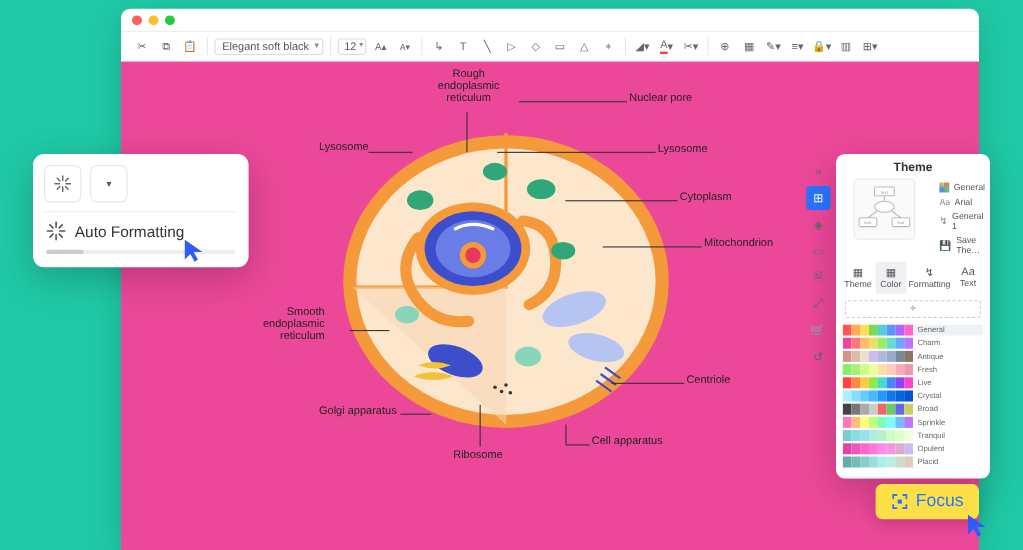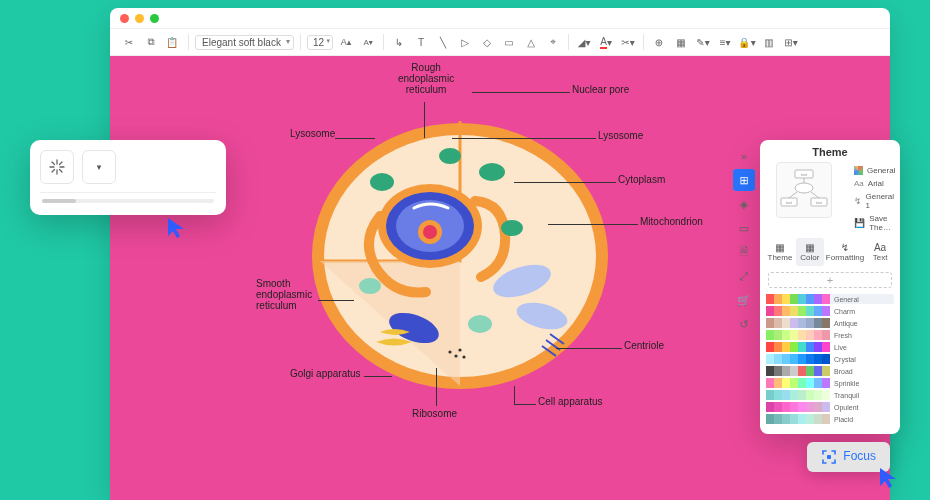--- a/index.html
+++ b/index.html
@@ -41,21 +41,21 @@
 .addrow{margin:6px 8px;height:16px;border:1px dashed #ccc;border-radius:3px;display:flex;align-items:center;justify-content:center;font-size:11px;color:#aaa;cursor:pointer}
 .palettes{margin:2px 6px 8px;max-height:150px;overflow:hidden}
 .prow{display:flex;align-items:center;margin-bottom:2px}
 .sw{width:8px;height:10px}
 .pname{font-size:7px;margin-left:4px;color:#666}
 .prow.act{background:#eef2f7;border-radius:2px}
 .sidetools{position:absolute;right:175px;top:145px;width:22px;display:flex;flex-direction:column;gap:2px}
 .sidetools .st{width:22px;height:22px;display:flex;align-items:center;justify-content:center;font-size:11px;color:#666;border-radius:3px;cursor:pointer}
 .sidetools .st.act{background:#2875ff;color:#fff}
 
-.focus{position:absolute;right:40px;bottom:28px;background:#e5e5e5;border-radius:6px;box-shadow:0 4px 16px rgba(0,0,0,.18);padding:7px 14px;display:flex;gap:6px;font-size:12px;color:#2875ff;font-weight:500;cursor:pointer}
+.focus{position:absolute;right:40px;bottom:28px;background:#fde047;border-radius:6px;box-shadow:0 4px 16px rgba(0,0,0,.18);padding:7px 14px;display:flex;align-items:center;gap:6px;font-size:16px;color:#2875ff;font-weight:500;cursor:pointer}
 .cursor2{position:absolute;right:30px;bottom:10px}
 svg{display:block}
 </style>
 </head>
 <body>
 
 <div class="app">
   <div class="titlebar">
     <div class="dot" style="background:#ff5f57"></div>
     <div class="dot" style="background:#febc2e"></div>
@@ -154,21 +154,21 @@
 reticulum</div>
     <div class="lbl" style="left:180px;top:72px">Lysosome</div>
     <div class="lbl" style="left:462px;top:28px">Nuclear pore</div>
     <div class="lbl" style="left:488px;top:74px">Lysosome</div>
     <div class="lbl" style="left:508px;top:118px">Cytoplasm</div>
     <div class="lbl" style="left:530px;top:160px">Mitochondrion</div>
     <div class="lbl" style="left:514px;top:284px">Centriole</div>
     <div class="lbl" style="left:428px;top:340px">Cell apparatus</div>
     <div class="lbl" style="left:302px;top:352px">Ribosome</div>
     <div class="lbl" style="left:180px;top:312px">Golgi apparatus</div>
-    <div class="lbl" style="left:146px;top:222px;white-space:pre;text-align:left">Smooth
+    <div class="lbl" style="left:129px;top:222px;white-space:pre;text-align:right">Smooth
 endoplasmic
 reticulum</div>
 
     <div class="lbline" style="left:314px;top:46px;width:1px;height:36px;border-left:1px solid #333;border-top:none"></div>
     <div class="lbline" style="left:225px;top:82px;width:40px"></div>
     <div class="lbline" style="left:362px;top:36px;width:98px"></div>
     <div class="lbline" style="left:342px;top:82px;width:144px"></div>
     <div class="lbline" style="left:404px;top:126px;width:102px"></div>
     <div class="lbline" style="left:438px;top:168px;width:90px"></div>
     <div class="lbline" style="left:446px;top:292px;width:66px"></div>
@@ -190,20 +190,35 @@
             <line x1="1" y1="8" x2="5" y2="8"></line>
             <line x1="11" y1="8" x2="15" y2="8"></line>
             <line x1="3" y1="3" x2="5.5" y2="5.5"></line>
             <line x1="10.5" y1="10.5" x2="13" y2="13"></line>
             <line x1="3" y1="13" x2="5.5" y2="10.5"></line>
             <line x1="10.5" y1="5.5" x2="13" y2="3"></line>
           </g>
         </svg>
     </div>
     <div class="pbtn sq" style="font-size:9px">▾</div>
+  </div>
+  <div class="autof">
+    <svg width="18" height="18" viewBox="0 0 16 16">
+        <g stroke="#555" stroke-width="1.3" stroke-linecap="round">
+          <line x1="8" y1="1" x2="8" y2="5"></line>
+          <line x1="8" y1="11" x2="8" y2="15"></line>
+          <line x1="1" y1="8" x2="5" y2="8"></line>
+          <line x1="11" y1="8" x2="15" y2="8"></line>
+          <line x1="3" y1="3" x2="5.5" y2="5.5"></line>
+          <line x1="10.5" y1="10.5" x2="13" y2="13"></line>
+          <line x1="3" y1="13" x2="5.5" y2="10.5"></line>
+          <line x1="10.5" y1="5.5" x2="13" y2="3"></line>
+        </g>
+      </svg>
+    <span>Auto Formatting</span>
   </div>
   <div style="height:4px;background:#eee;margin:6px 2px 2px;border-radius:2px;position:relative">
     <div style="position:absolute;left:0;top:0;height:4px;width:20%;background:#ccc;border-radius:2px"></div>
   </div>
 </div>
 <svg class="cursor" width="22" height="24">
     <path d="M2 2 L2 20 L7 15 L11 22 L14 20 L10 13 L18 13 Z" fill="#2f5bff"></path>
   </svg>
 
 <div class="sidetools">

